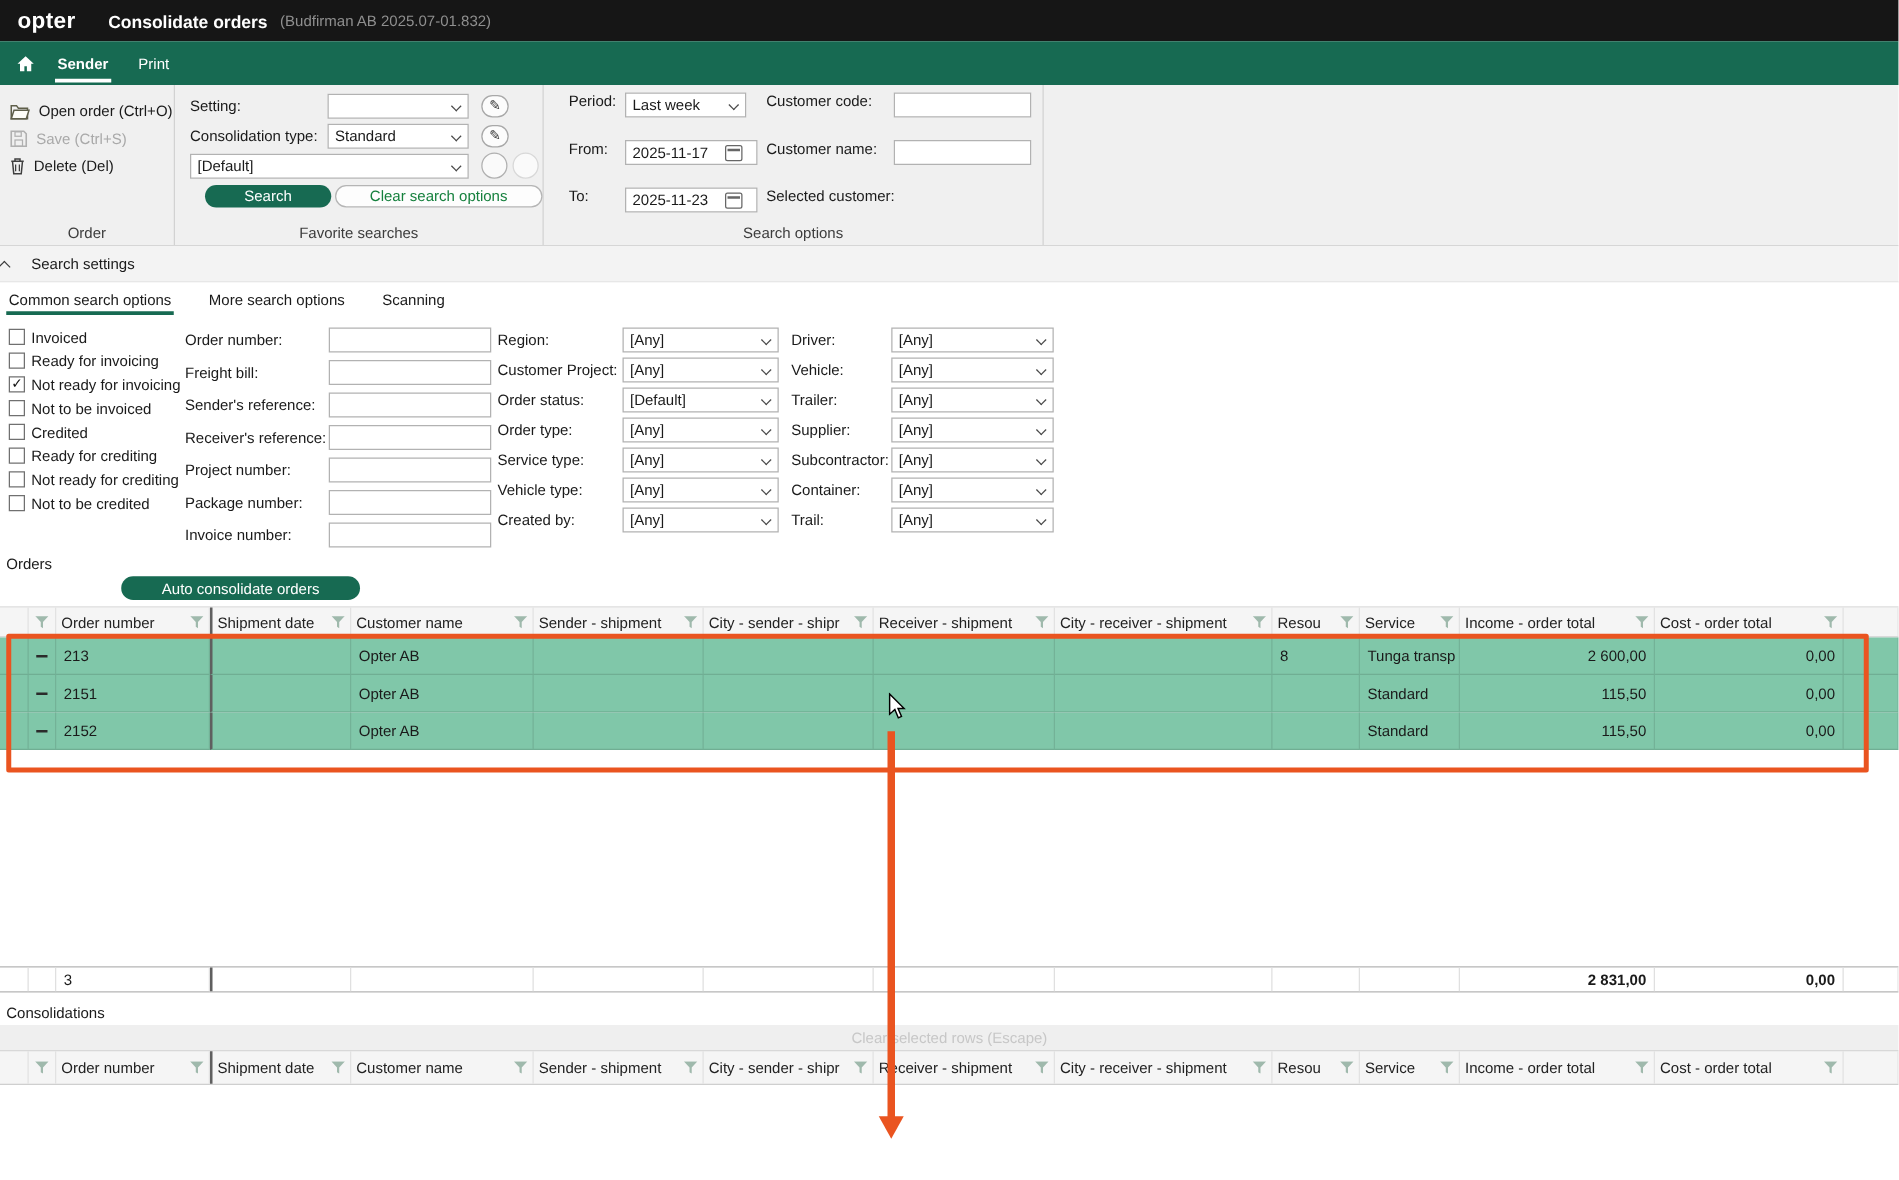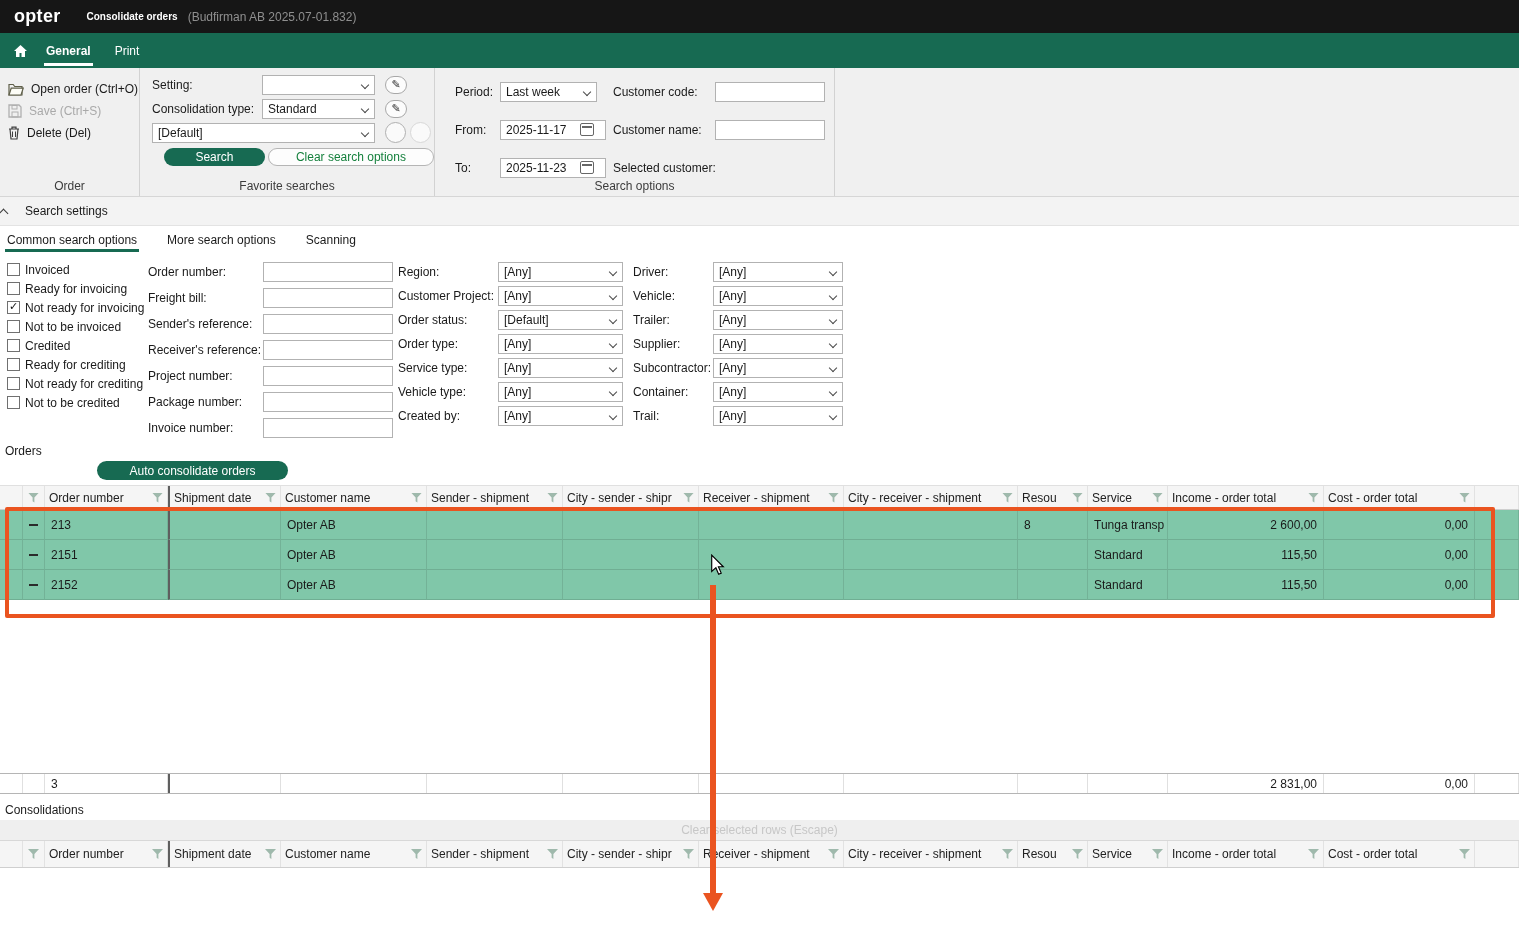--- a/index.html
+++ b/index.html
@@ -4,21 +4,21 @@
 <style>
   *{margin:0;padding:0;box-sizing:border-box}
   html,body{background:#fff}
   body{font-family:"Liberation Sans","DejaVu Sans",sans-serif;font-size:12px;color:#1a1a1a}
   input{font:inherit;color:inherit}
   .app{position:relative;width:1519px;height:944px;overflow:hidden;background:#fff}
 
   
   .titlebar{height:33px;background:#161616;color:#fff;display:flex;align-items:center;padding-left:14px}
   .logo{font-weight:bold;font-size:18px;letter-spacing:.3px}
-  .win-title{font-weight:bold;font-size:10px;margin-left:26px}
+  .win-title{font-weight:bold;font-size:14px;margin-left:26px}
   .win-sub{color:#8f8f8f;margin-left:10px}
 
   
   .menubar{height:35px;background:#176a52;display:flex;align-items:stretch;color:#fff;padding-left:6px}
   .home-btn{width:28px;display:flex;align-items:center;justify-content:center}
   .menu-tab{padding:0 12px;display:flex;align-items:center;position:relative;font-size:12px}
   .menu-tab.active{font-weight:bold}
   .menu-tab.active::after{content:"";position:absolute;left:10px;right:10px;bottom:2px;height:3px;background:#fff}
 
   
@@ -28,21 +28,21 @@
   .rg-order{width:140px;padding:10px 0 0 8px}
   .ritem{display:flex;align-items:center;gap:7px;height:22px;cursor:default}
   .ritem.disabled{color:#a9a9a9}
   .rg-fav{width:295px;padding-top:6px}
   .fav-row{display:flex;align-items:center;height:21px;margin-bottom:3px;padding-left:12px}
   .fav-label{width:110px}
   .rg-search{width:400px}
   .rg-filler{flex:1;border-right:none}
   .sg-left{position:absolute;left:20px;top:6px}
   .sg-right{position:absolute;left:178px;top:6px}
-  .sg-row{display:flex;align-items:center;height:35px;margin-bottom:3px}
+  .sg-row{display:flex;height:35px;margin-bottom:3px}
   .sg-left .sg-lab{width:45px}
   .sg-right .sg-lab{width:102px}
 
   
   .combo{position:relative;height:20px;border:1px solid #b2b2b2;background:#fff;display:flex;align-items:center;padding:0 18px 0 5px;white-space:nowrap;overflow:hidden}
   .chev{position:absolute;right:6px;top:6px;width:6px;height:6px;border-right:1.4px solid #4a4a4a;border-bottom:1.4px solid #4a4a4a;transform:rotate(45deg)}
   .w113{width:113px}.w223{width:223px}.w97{width:97px}.w125{width:125px}.w130c{width:130px}
   .tfield{height:20px;width:130px;border:1px solid #b2b2b2;background:#fff;padding:0 4px;outline:none}
   .datefield{height:20px;width:106px;border:1px solid #b2b2b2;background:#fff;display:flex;align-items:center;padding:0 3px}
   .datefield input{border:none;outline:none;width:76px;padding:0 2px}
@@ -90,21 +90,21 @@
   .ghead .cell.nolabel{justify-content:center}
   .funnel{width:11px;height:10px;background:#8fae9f;clip-path:polygon(0% 0%,100% 0%,58% 50%,58% 100%,42% 88%,42% 50%);flex:none;opacity:.85}
   .grow{height:30px;background:#80c7a9}
   .grow .cell{display:flex;align-items:center;padding:0 6px;border-right:1px solid rgba(0,0,0,.10);border-bottom:1px solid rgba(0,0,0,.12);overflow:hidden;white-space:nowrap}
   .handle{width:12px;height:2px;background:#2b2b2b;margin:0 auto}
   .dark-left{border-left:2px solid #5f5f5f}
   .num{justify-content:flex-end !important}
   .spacer{height:173px;background:#fff}
   .summary{height:21px;background:#fff;border-top:1px solid #b5b5b5;border-bottom:1px solid #b5b5b5}
   .summary .cell{display:flex;align-items:center;padding:0 6px;border-right:1px solid #e0e0e0;overflow:hidden;white-space:nowrap}
-  .summary .tot{font-weight:normal}
+  .summary .tot{font-weight:bold}
   .consol-label-row{height:26px;padding:9px 0 0 5px}
   .clear-bar{height:20px;background:#efefef;display:flex;align-items:center;justify-content:center;color:#c7c7c7}
   .cghead{height:28px;background:#f5f5f5;border-top:1px solid #d8d8d8;border-bottom:1px solid #cfcfcf}
   .cghead .cell{display:flex;align-items:center;justify-content:space-between;gap:3px;padding:0 4px;border-right:1px solid #e2e2e2;overflow:hidden;white-space:nowrap;color:#222}
   .cghead .cell.nolabel{justify-content:center}
 
   
   .ann-rect{position:absolute;left:5px;top:507px;width:1490px;height:111px;border:4px solid #ea5420;border-radius:2px;pointer-events:none}
   .ann-line{position:absolute;left:710px;top:585px;width:6px;height:310px;background:#ea5420;pointer-events:none}
   .ann-head{position:absolute;left:703px;top:893px;width:0;height:0;border-left:10px solid transparent;border-right:10px solid transparent;border-top:18px solid #ea5420;pointer-events:none}
@@ -120,21 +120,21 @@
     <span class="win-title">Consolidate orders</span>
     <span class="win-sub">(Budfirman AB 2025.07-01.832)</span>
   </div>
 
   <div class="menubar">
     <div class="home-btn">
       <svg width="15" height="14" viewBox="0 0 15 14">
           <path d="M7.5 1L1 7h2v6h3.5V9h2v4H12V7h2z" fill="#fff"></path>
         </svg>
     </div>
-    <div class="menu-tab active">General</div>
+    <div class="menu-tab active">Sender</div>
     <div class="menu-tab">Print</div>
   </div>
 
   <div class="ribbon">
 
     <div class="rgroup rg-order">
       <div class="ritem">
         <svg width="16" height="14" viewBox="0 0 16 14">
             <path d="M1 2.5h4.2l1.5 2H14v8.5H1z" fill="none" stroke="#5f5f4a" stroke-width="1.2"></path>
             <path d="M3.2 6.2h12l-2.2 6.8H1z" fill="#fdfdf7" stroke="#5f5f4a" stroke-width="1.2"></path>

